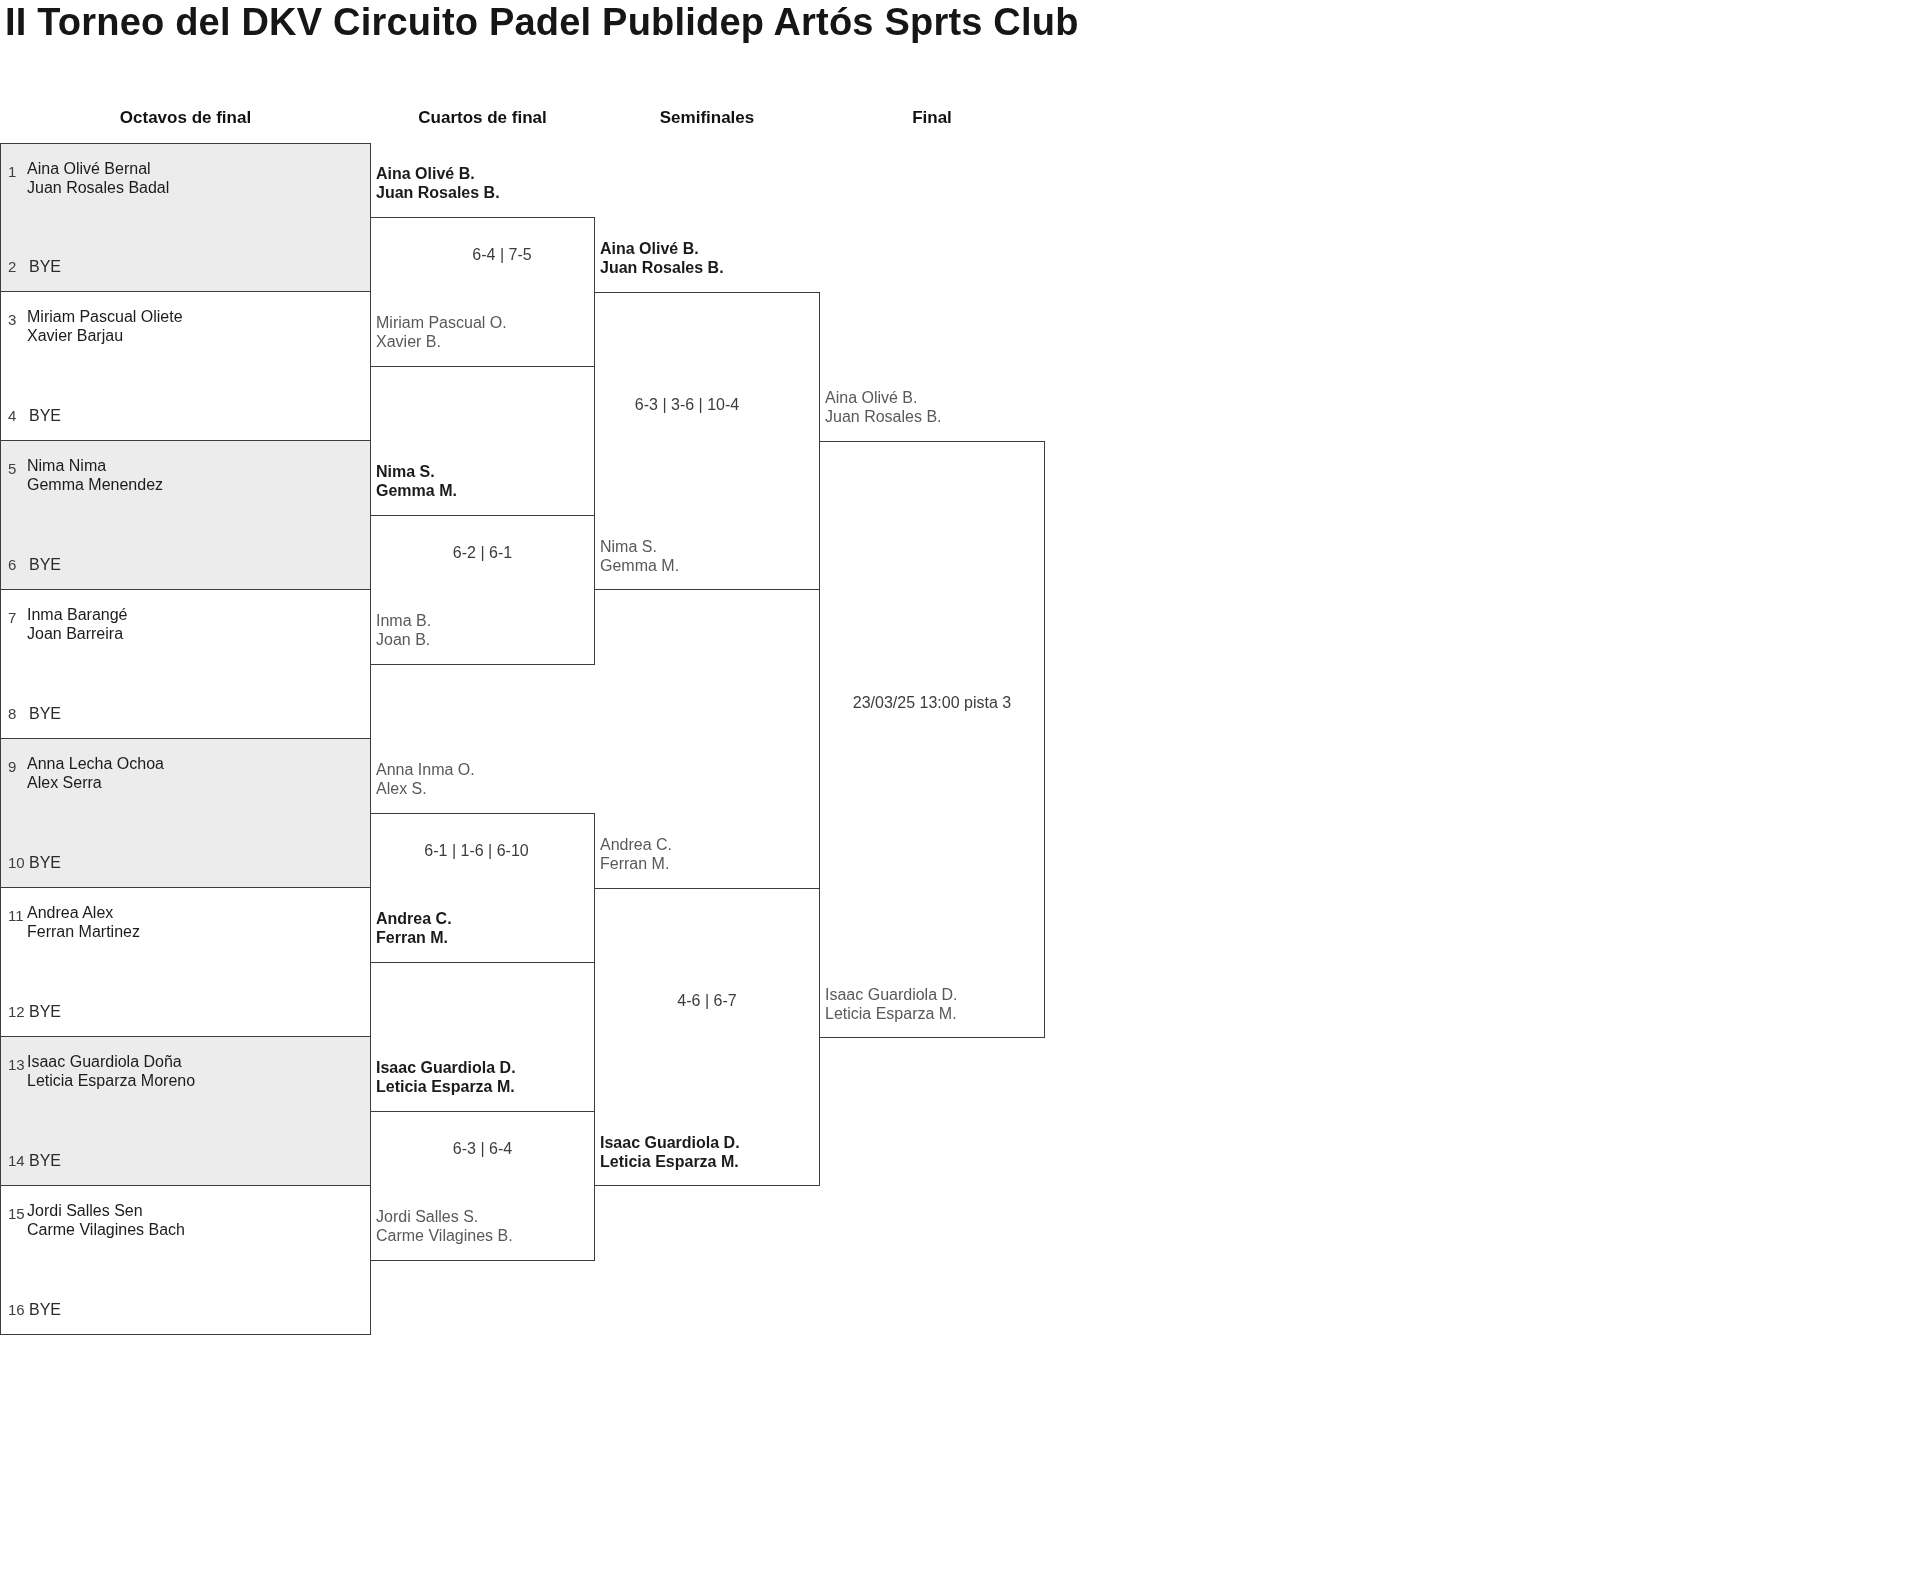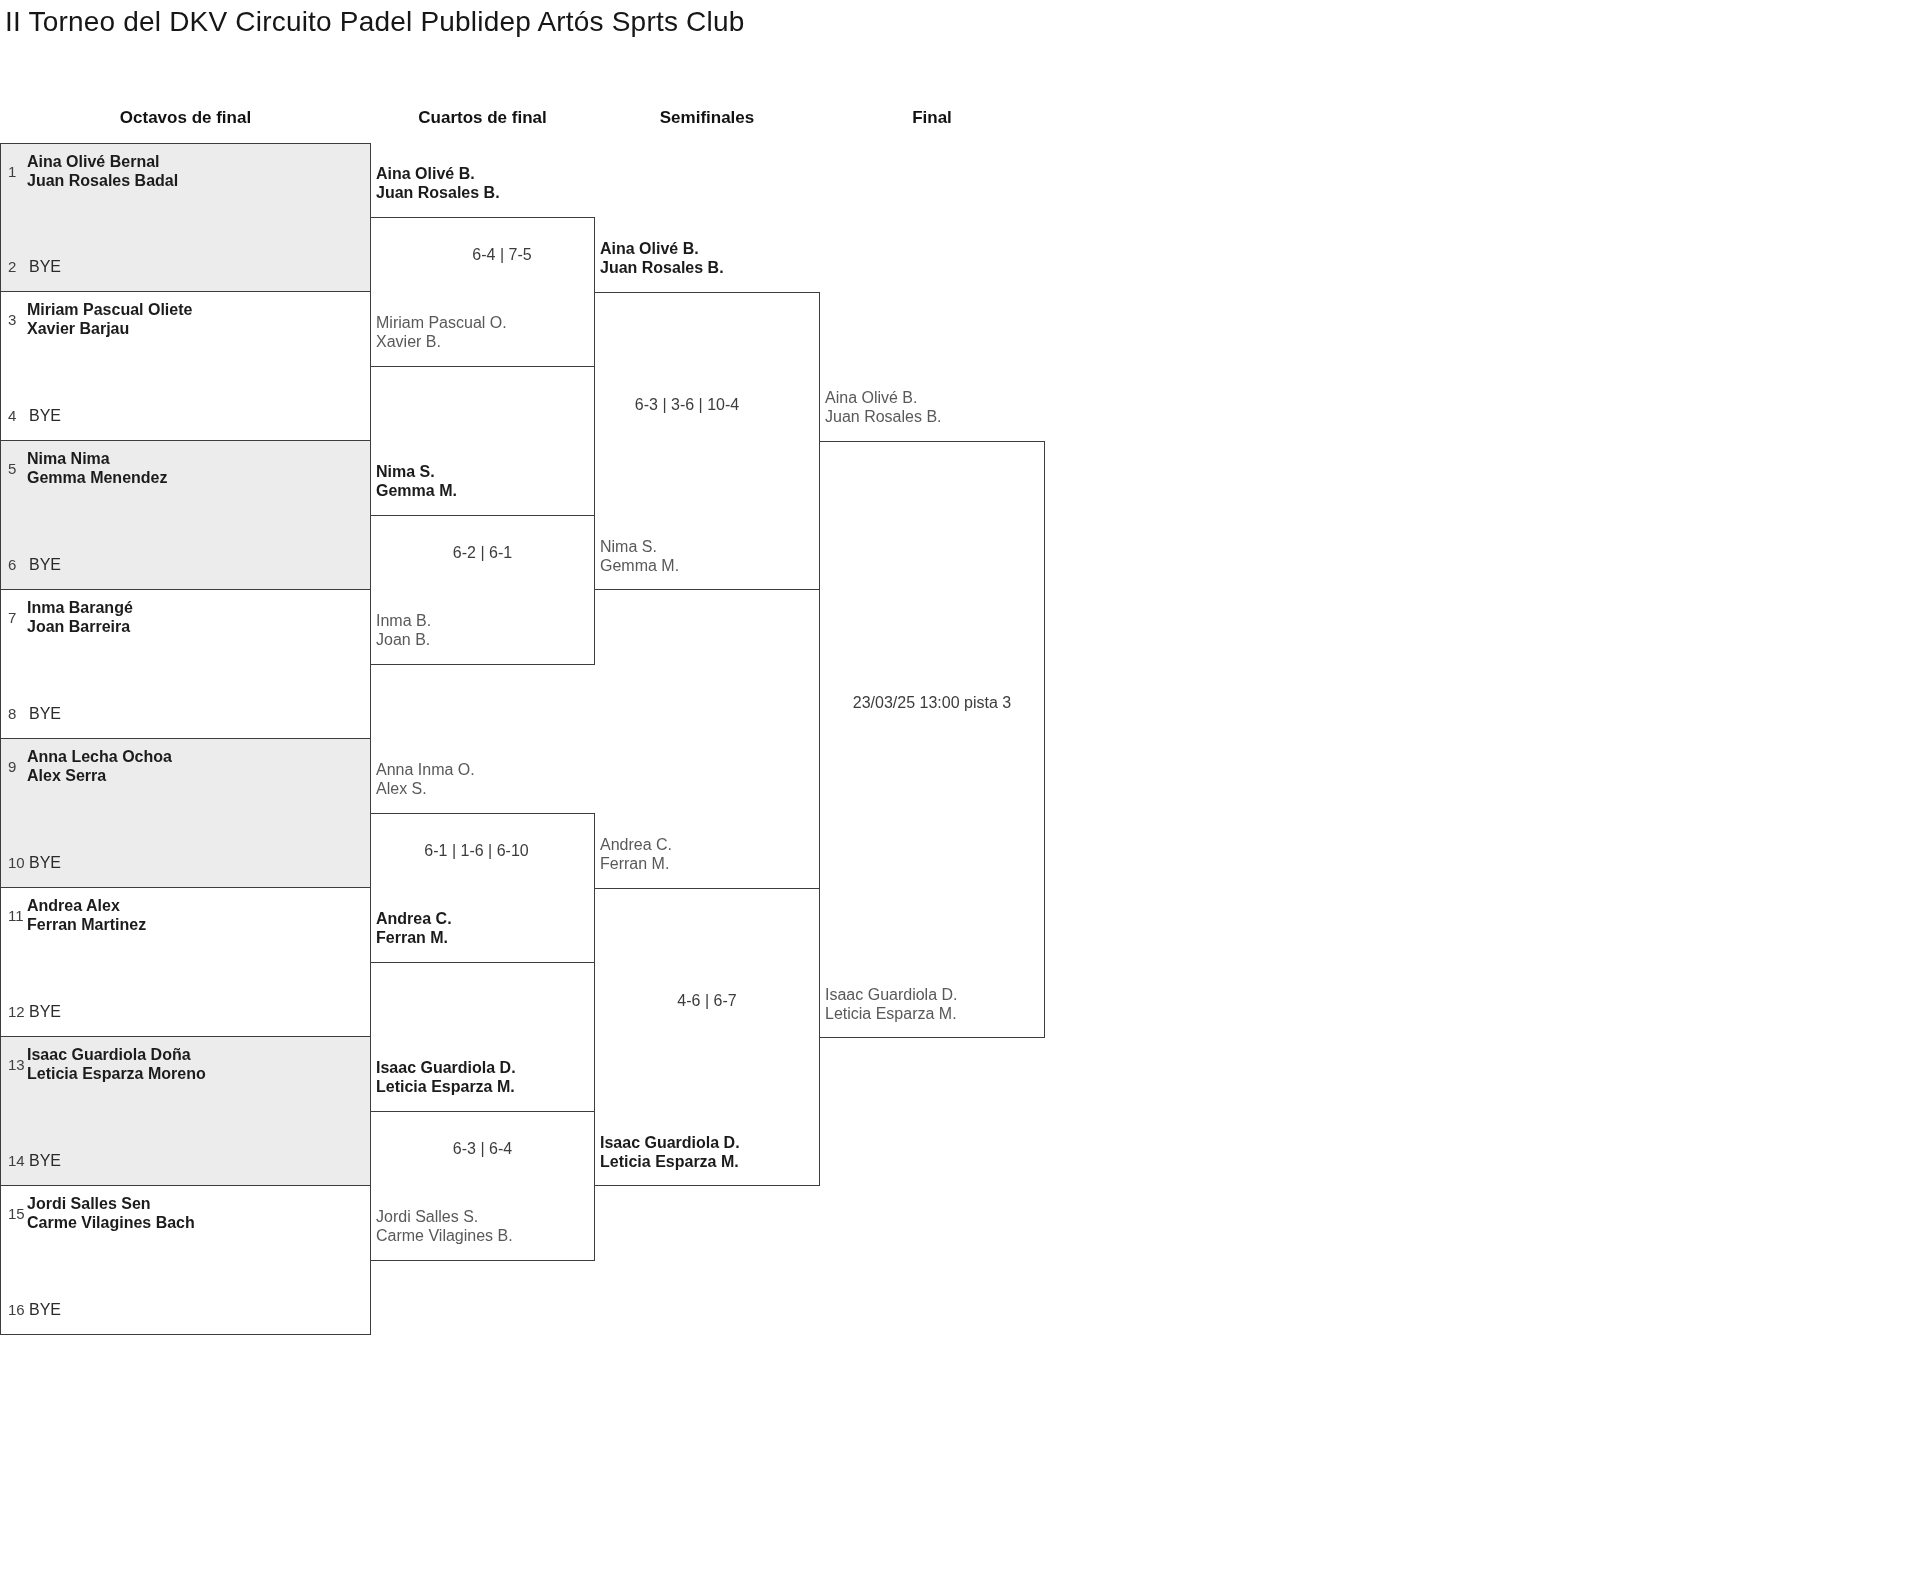--- a/index.html
+++ b/index.html
@@ -1,34 +1,34 @@
 <!DOCTYPE html>
 <html style="--border: #3d3d3d; --shaded: #ececec; --winner: #1b1b1b; --loser: #595959; --score: #3c3c3c; --seed: #3f3f3f; --title: #161616;"><head>
 <meta charset="utf-8">
 <style>
   html,body{margin:0;padding:0;background:#ffffff;}
   #page{position:relative;width:1920px;height:1591px;background:#fff;
         font-family:"Liberation Sans",sans-serif;color:#1b1b1b;overflow:hidden;}
 
-  .title-line{position:absolute;left:5px;font-size:28px;line-height:38px;
-              font-weight:400;color:var(--title,#161616);letter-spacing:.2px;white-space:nowrap;}
+  .title-line{position:absolute;left:5px;font-size:38px;line-height:38px;
+              font-weight:700;color:var(--title,#161616);letter-spacing:.2px;white-space:nowrap;}
   .title-line.l1{top:3px;}
   .title-line.l2{top:41px;}
 
   .hdr{position:absolute;top:108px;height:22px;font-size:17px;font-weight:700;
        text-align:center;color:#121212;}
 
   
   .obox{position:absolute;left:0;width:371px;height:149px;box-sizing:border-box;
         border:1px solid var(--border,#3d3d3d);background:#fff;}
   .obox.shaded{background:var(--shaded,#ececec);}
   .obox.nt{border-top:none;}
   .seed{position:absolute;left:7px;top:8px;width:18px;height:38px;display:flex;
         align-items:center;font-size:15px;color:var(--seed,#3f3f3f);}
-  .teams{position:absolute;left:26px;top:8px;font-size:16px;font-weight:700;
+  .teams{position:absolute;left:26px;top:15px;font-size:16px;font-weight:400;
          line-height:19px;color:#1c1c1c;white-space:nowrap;}
   .byerow{position:absolute;left:7px;bottom:15px;display:flex;align-items:baseline;
           font-size:16px;color:#2a2a2a;}
   .byerow .bseed{width:21px;font-size:15px;color:var(--seed,#3f3f3f);}
 
   
   .rect{position:absolute;box-sizing:border-box;border:1px solid var(--border,#3d3d3d);
         background:transparent;}
 
   

